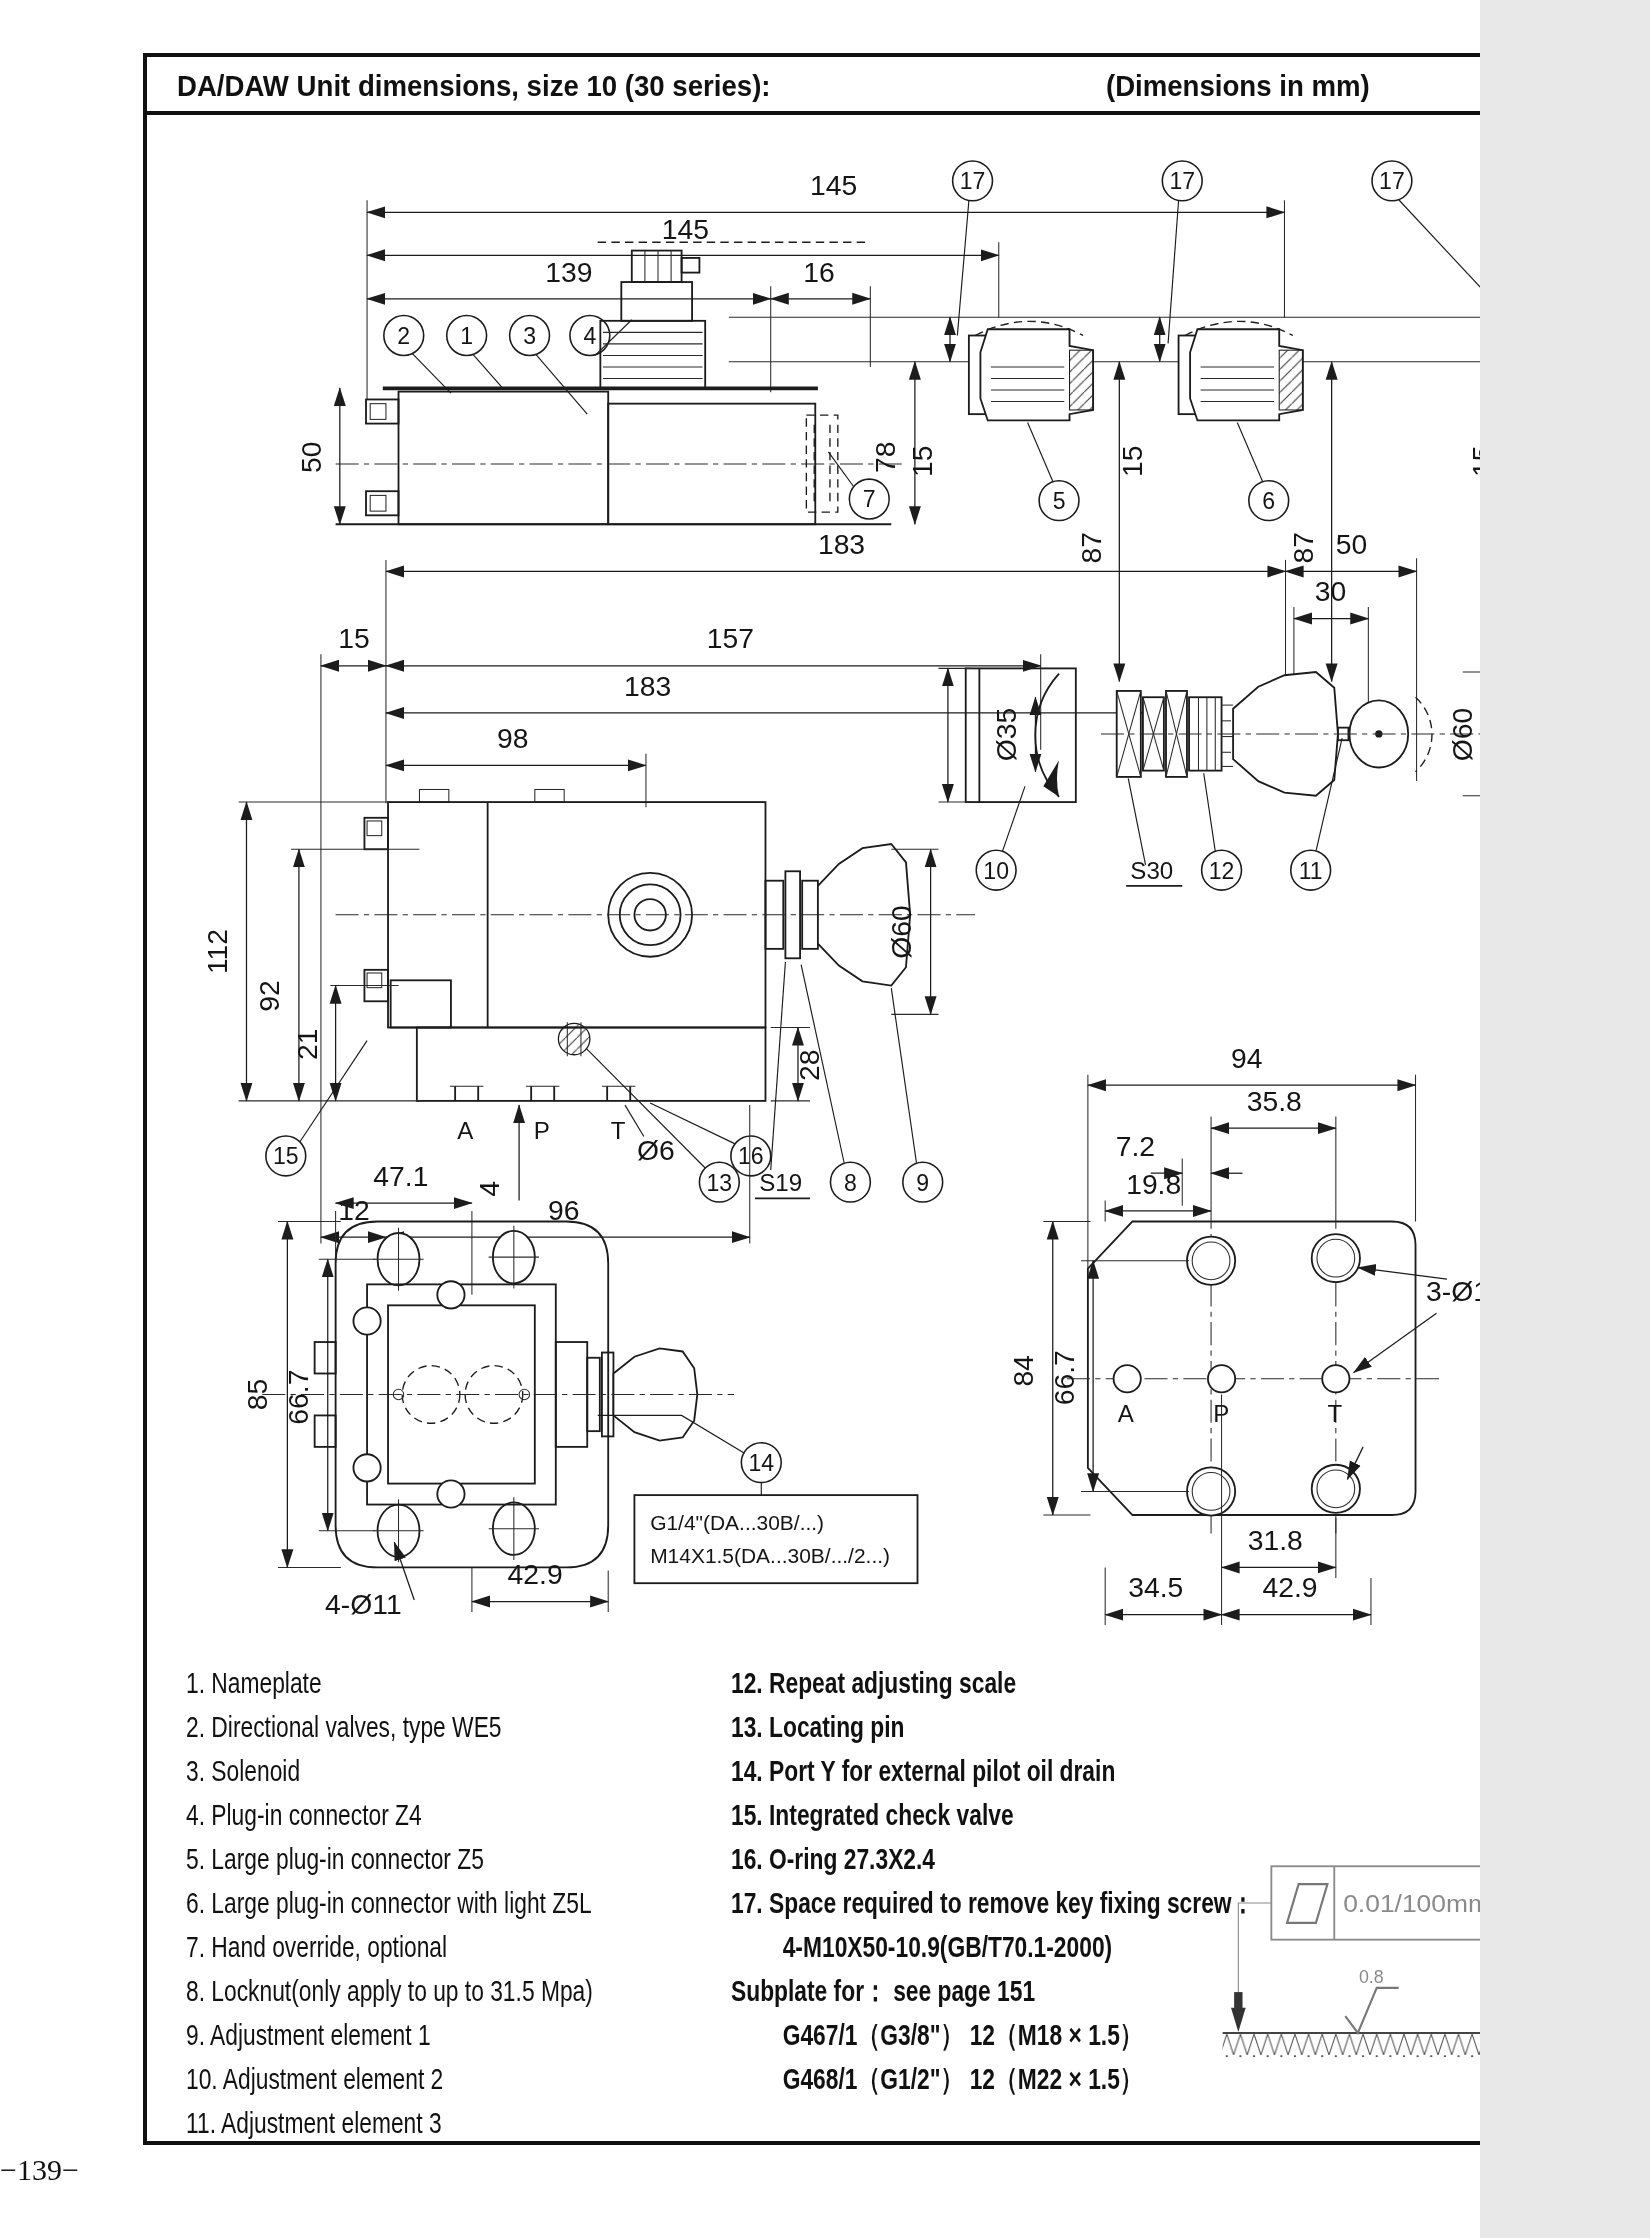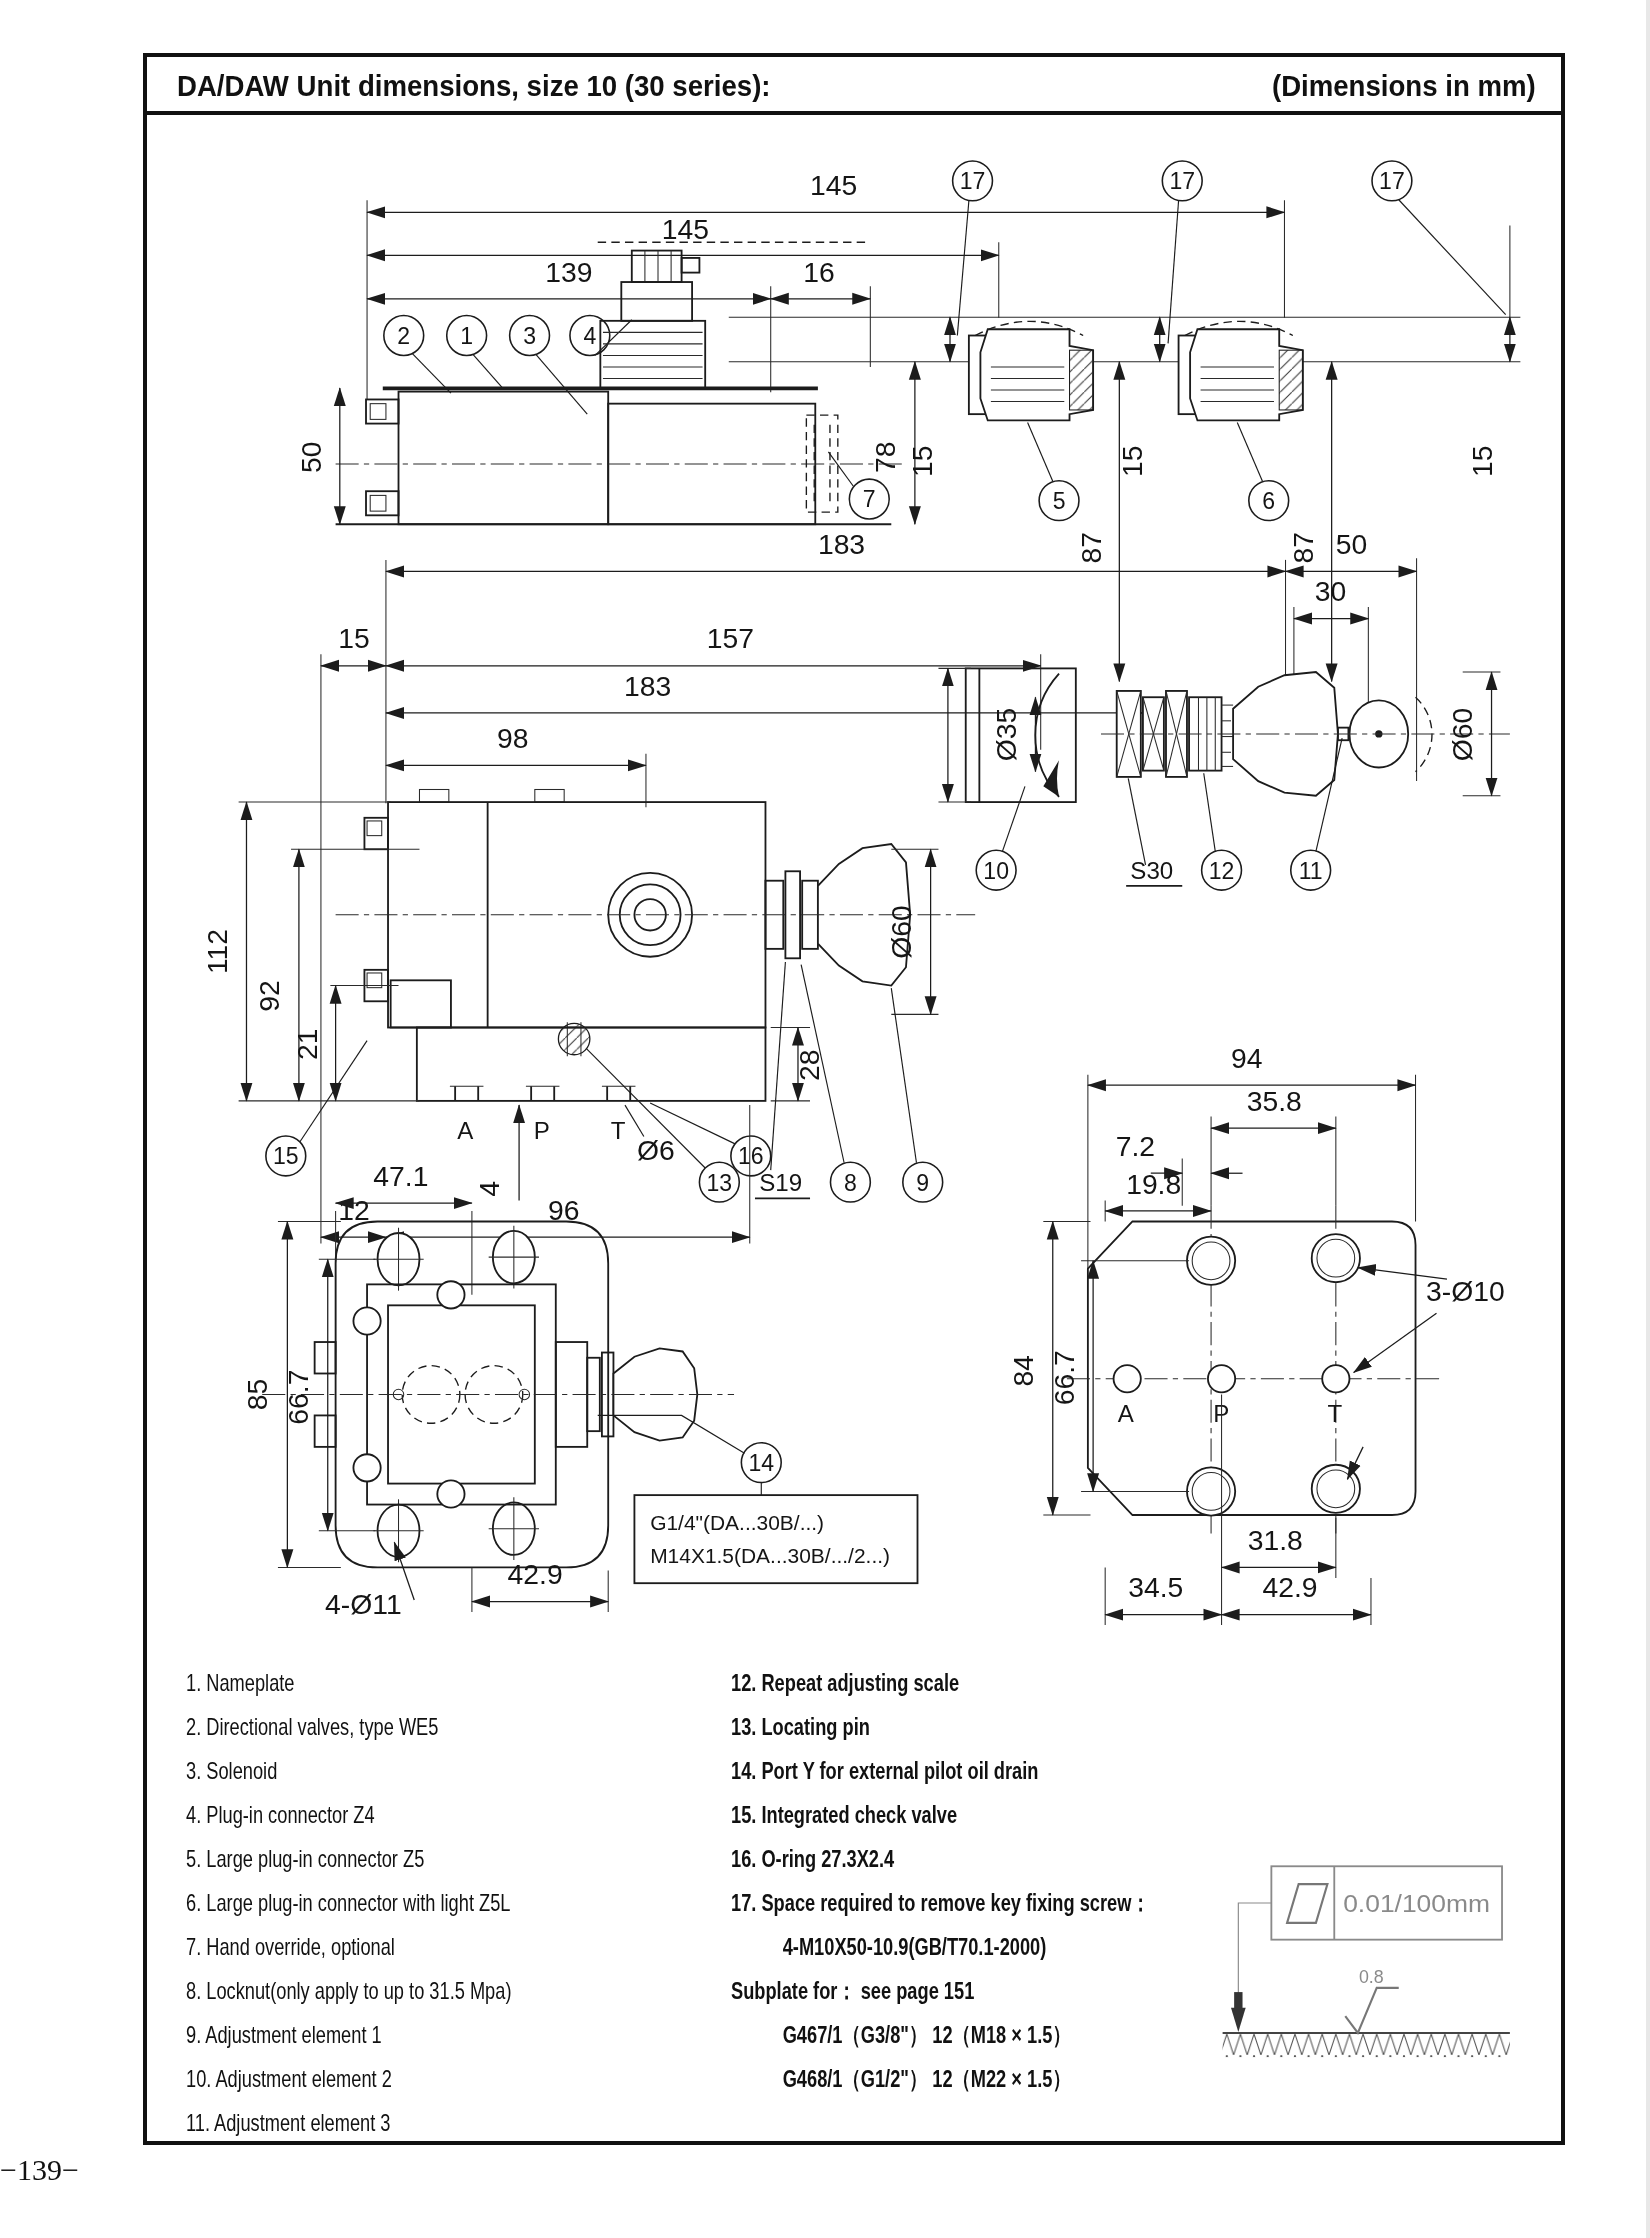--- a/index.html
+++ b/index.html
@@ -1,22 +1,22 @@
 <!DOCTYPE html>
 <html style="font-size:8.4px"><head>
 <meta charset="utf-8">
 <style>
   html,body{margin:0;padding:0;background:#e8e8e8;}
-  .page{position:relative;width:1646px;height:2239px;background:#ffffff;font-family:"Liberation Sans",sans-serif;color:#111;overflow:hidden;}
+  .page{position:relative;width:1480px;height:2239px;background:#ffffff;font-family:"Liberation Sans",sans-serif;color:#111;overflow:hidden;}
   .frame{position:absolute;left:143px;top:53px;width:1414px;height:2084px;border:4.2px solid #111;}
   .hdr-line{position:absolute;left:143px;top:111px;width:1422px;height:4.2px;background:#111;}
   .title{position:absolute;left:177px;top:69px;font-size:30px;font-weight:bold;letter-spacing:0px;transform:scaleX(0.92);transform-origin:0 0;white-space:nowrap;}
   .units{position:absolute;right:110px;top:69px;font-size:30px;font-weight:bold;transform:scaleX(0.92);transform-origin:100% 0;white-space:nowrap;}
   svg.draw{position:absolute;left:0;top:0;}
-  .lg{position:absolute;font-size:24px;line-height:44px;white-space:nowrap;}
+  .lg{position:absolute;font-size:30px;line-height:44px;white-space:nowrap;}
   .lg .row{transform:scaleX(0.76);transform-origin:0 50%;}
   .lg .ind{padding-left:68px;}
   .cap{position:absolute;left:1215px;top:2019px;font-size:30px;line-height:42px;white-space:nowrap;}
   .cap .row{transform:scaleX(0.78);transform-origin:0 50%;}
   .pageno{position:absolute;left:0;top:2153px;width:1651px;text-align:left;font-family:"Liberation Serif",serif;font-size:30px;}
   
   .ln{stroke:#1c1c1c;stroke-width:3.5;fill:none;}
   .lnf{stroke:#1c1c1c;stroke-width:3.5;fill:#fff;}
   .thk{stroke:#1c1c1c;stroke-width:7;fill:none;}
   .thin{stroke:#2a2a2a;stroke-width:2;fill:none;}

